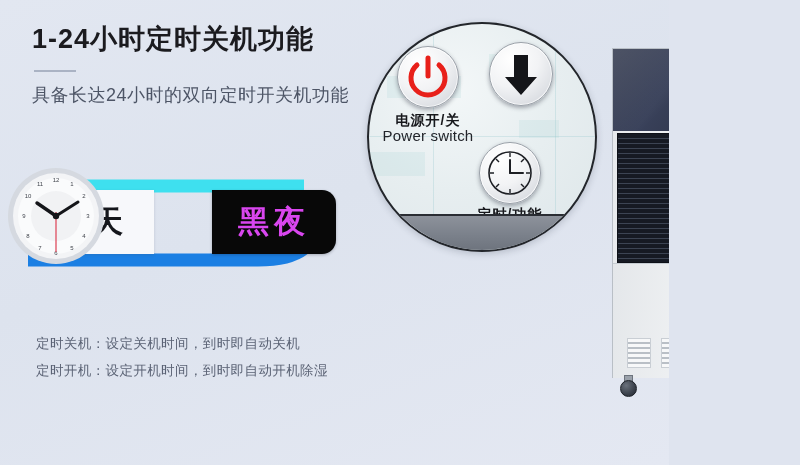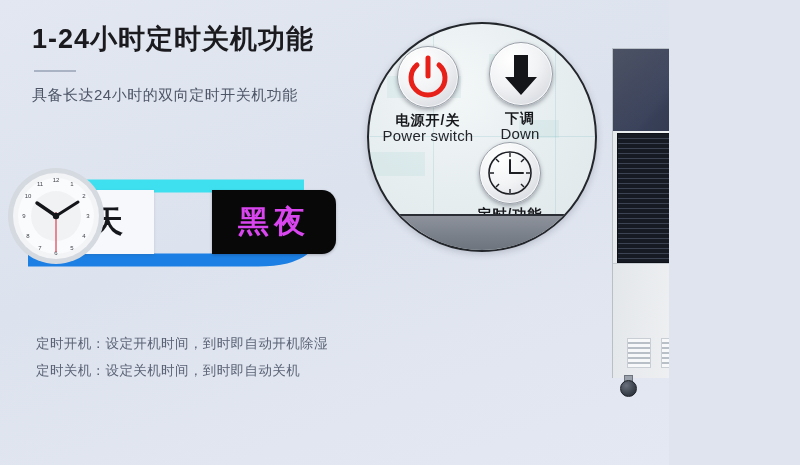--- a/index.html
+++ b/index.html
@@ -16,21 +16,21 @@
   }
 
   
   .headline{position:absolute;left:32px;top:22px;width:360px;}
   .headline h1{
     margin:0;font-size:27px;line-height:34px;font-weight:bold;
     color:#1b1b1f;letter-spacing:1px;
   }
   .rule{width:42px;height:2px;background:#aab3c4;margin:14px 0 13px 2px;}
   .subtitle{
-    font-size:15px;color:#4d5566;letter-spacing:.5px;line-height:20px;
+    font-size:18px;color:#4d5566;letter-spacing:.5px;line-height:20px;
   }
 
   
   .bullets{position:absolute;left:36px;top:330px;width:380px;}
   .bullet{
     font-size:13.5px;color:#5b6375;line-height:27px;letter-spacing:.4px;
     white-space:nowrap;
   }
 
   
@@ -261,35 +261,31 @@
         </g>
         <line x1="30" y1="30" x2="30" y2="17" stroke="#1d1f24" stroke-width="2" stroke-linecap="round"></line>
         <line x1="30" y1="30" x2="43" y2="30" stroke="#1d1f24" stroke-width="2" stroke-linecap="round"></line>
       </svg>
     </div>
 
     <div class="lbl lbl-power">
       <div class="cn">电源开/关</div>
       <div class="en">Power switch</div>
     </div>
-    <div class="lbl lbl-down">
-      <div class="cn">下调</div>
-      <div class="en">Down</div>
-    </div>
     <div class="lbl lbl-timer">
       <div class="cn">定时/功能</div>
       <div class="en">Timing/Function</div>
     </div>
 
     <div class="mg-bottom"></div>
   </div>
 
   <div class="bullets">
+    <div class="bullet">定时关机：设定关机时间，到时即自动关机</div>
     <div class="bullet">定时开机：设定开机时间，到时即自动开机除湿</div>
-    <div class="bullet">定时关机：设定关机时间，到时即自动关机</div>
   </div>
 
   <div class="unit">
     <div class="unit-side"></div>
     <div class="side-label"></div>
     <div class="side-vent"></div>
 
     <div class="unit-front">
       <div class="front-top">
         <div class="lcd">

